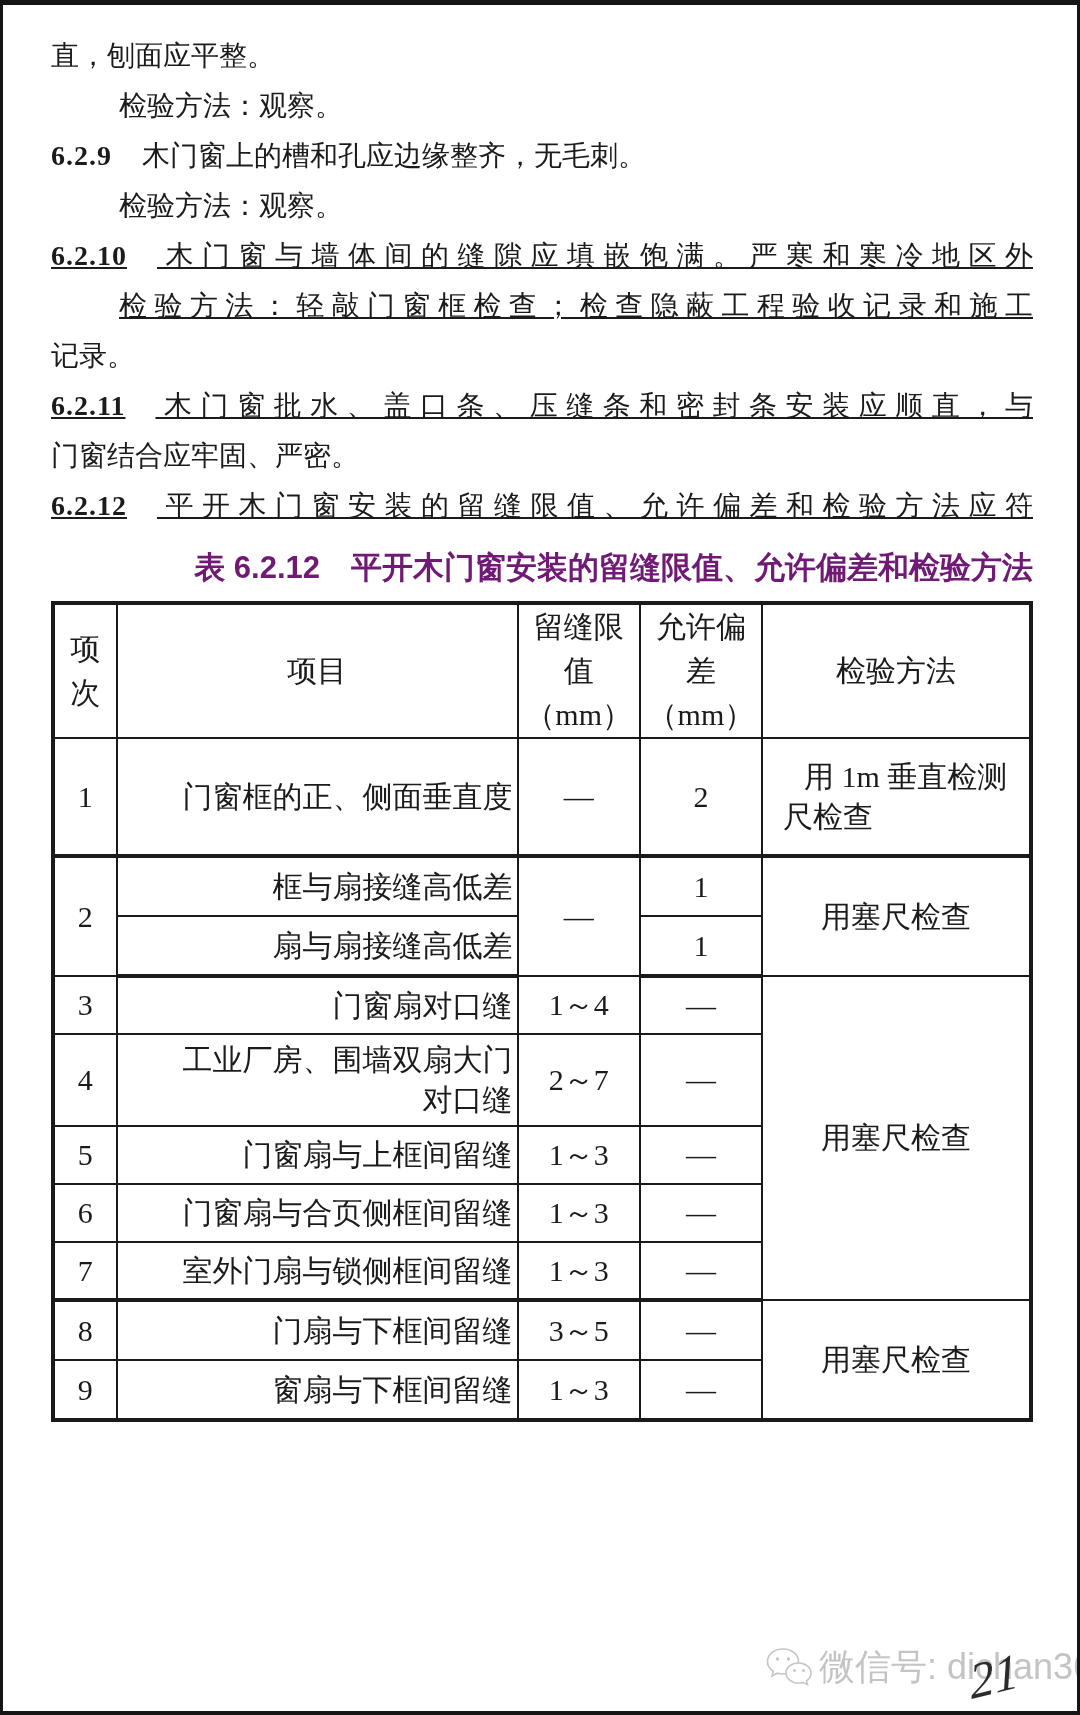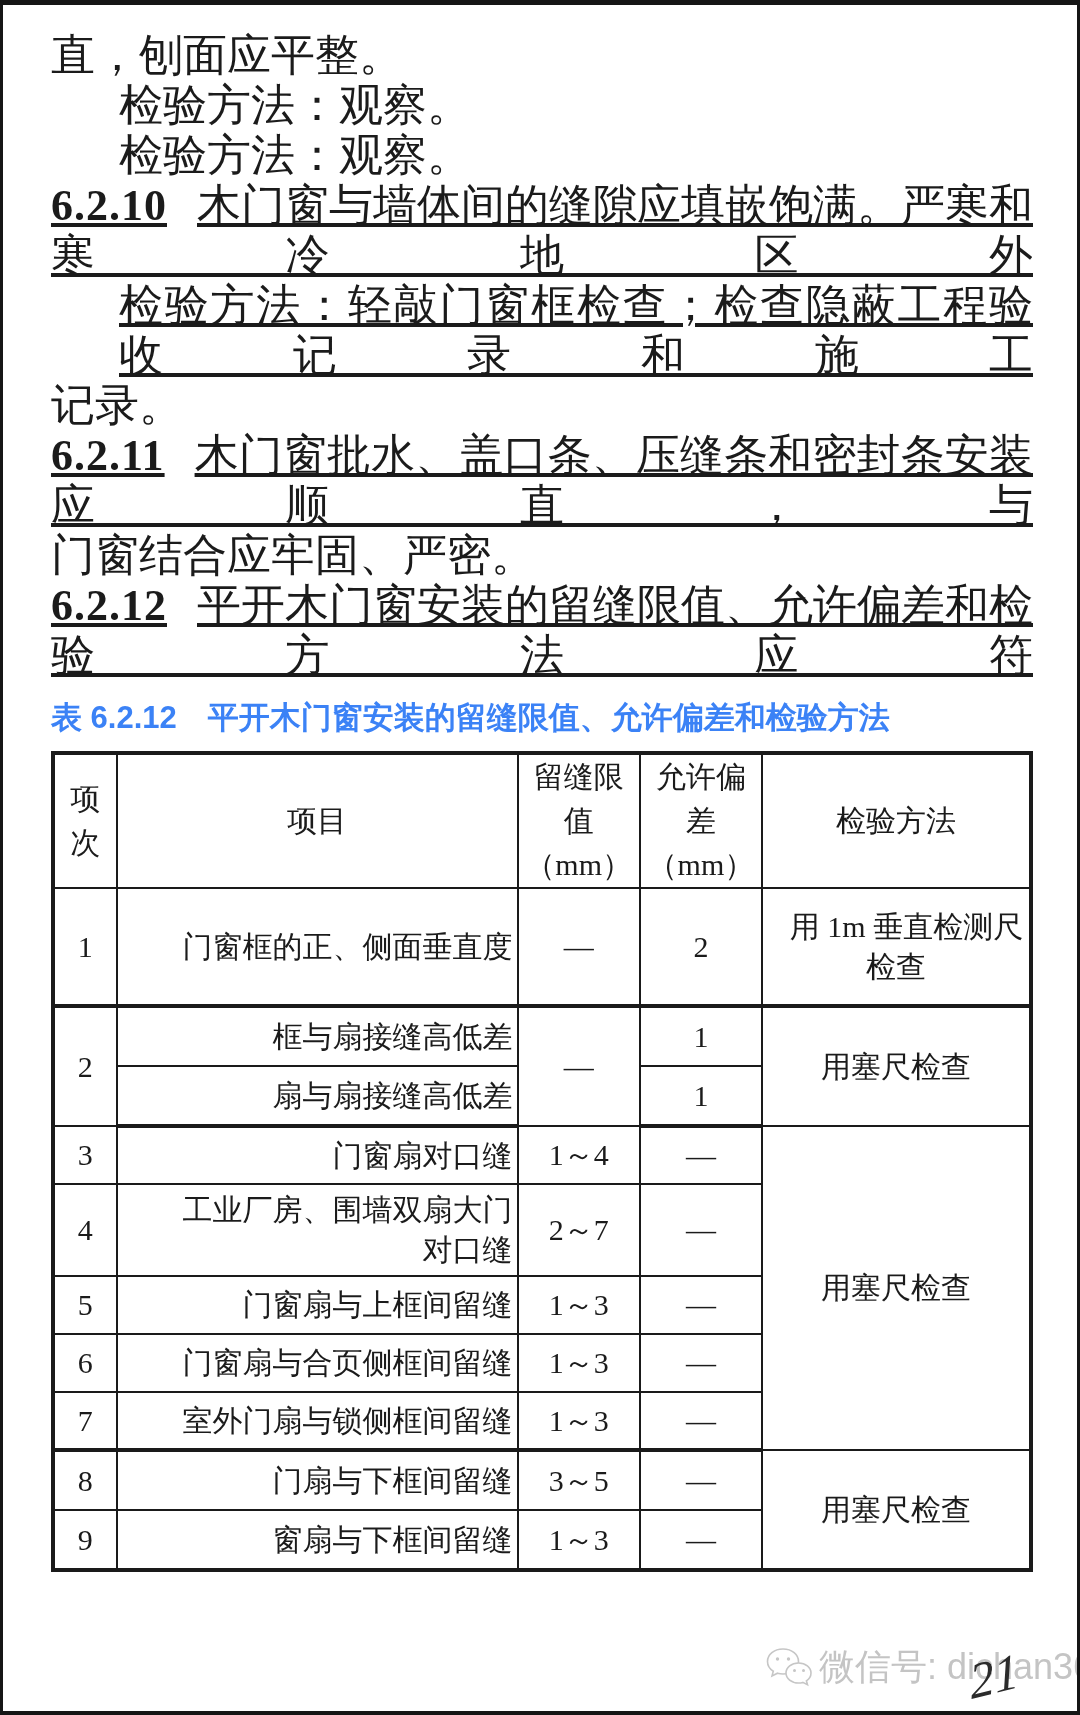--- a/index.html
+++ b/index.html
@@ -12,39 +12,39 @@
     border-left:3px solid #151515;
     border-right:3px solid #151515;
     border-bottom:4px solid #151515;
     overflow:hidden;
     font-family:"Liberation Serif","DejaVu Serif",serif;
     color:#1b1b1b;
   }
   .content{padding:26px 44px 0 48px;}
   
   .line{
-    font-size:44px;line-height:50px;
+    font-size:28px;line-height:50px;
     white-space:nowrap;
   }
   .line .num{font-weight:bold;margin-right:30px;letter-spacing:1px;}
   .line.ind{padding-left:68px;}
   .line.fill{
     white-space:normal;
     text-align:justify;
     text-align-last:justify;
     text-decoration:underline;
   }
   
   .table-caption{
     margin-top:16px;
-    text-align:left;
+    text-align:right;
     font-family:"Liberation Sans","DejaVu Sans",sans-serif;
     font-weight:bold;
     font-size:31px;line-height:42px;
-    color:#3b82f6;
+    color:#701a75;
   }
   
   table.spec-table{
     border-collapse:collapse;
     width:100%;
     margin-top:12px;
     table-layout:fixed;
   }
   table.spec-table,table.spec-table th,table.spec-table td{
     border:2px solid #1a1a1a;
@@ -62,22 +62,22 @@
     font-size:30px;line-height:40px;
     text-align:center;vertical-align:middle;
     padding:0 4px;
   }
   table.spec-table td.item{
     text-align:right;
     padding-left:10px;
     text-indent:1.5em;
   }
   table.spec-table td.method{
-    text-align:center;
-    padding:0 0;
+    text-align:left;
+    padding:0 20px;
     text-indent:0.7em;
   }
   tr.sep td{border-bottom-width:4px;}
   
   .watermark{
     position:absolute;
     left:762px;top:1638px;
     display:flex;align-items:center;gap:6px;
     font-family:"Liberation Sans","DejaVu Sans",sans-serif;
     font-size:36px;
@@ -97,20 +97,21 @@
 </style>
 </head>
 <body>
 
 <div class="page">
   <div class="content">
 
     <div>
         <div class="line">直，刨面应平整。</div>
         <div class="line ind">检验方法：观察。</div>
+        <div class="line"><span class="num">6.2.9</span>木门窗上的槽和孔应边缘整齐，无毛刺。</div>
         <div class="line ind">检验方法：观察。</div>
         <div class="line fill"><span class="num">6.2.10</span>木门窗与墙体间的缝隙应填嵌饱满。严寒和寒冷地区外</div>
         <div class="line ind fill">检验方法：轻敲门窗框检查；检查隐蔽工程验收记录和施工</div>
         <div class="line">记录。</div>
         <div class="line fill"><span class="num">6.2.11</span>木门窗批水、盖口条、压缝条和密封条安装应顺直，与</div>
         <div class="line">门窗结合应牢固、严密。</div>
         <div class="line fill"><span class="num">6.2.12</span>平开木门窗安装的留缝限值、允许偏差和检验方法应符</div>
       </div>
 
     <div class="table-caption">表 6.2.12　平开木门窗安装的留缝限值、允许偏差和检验方法</div>

